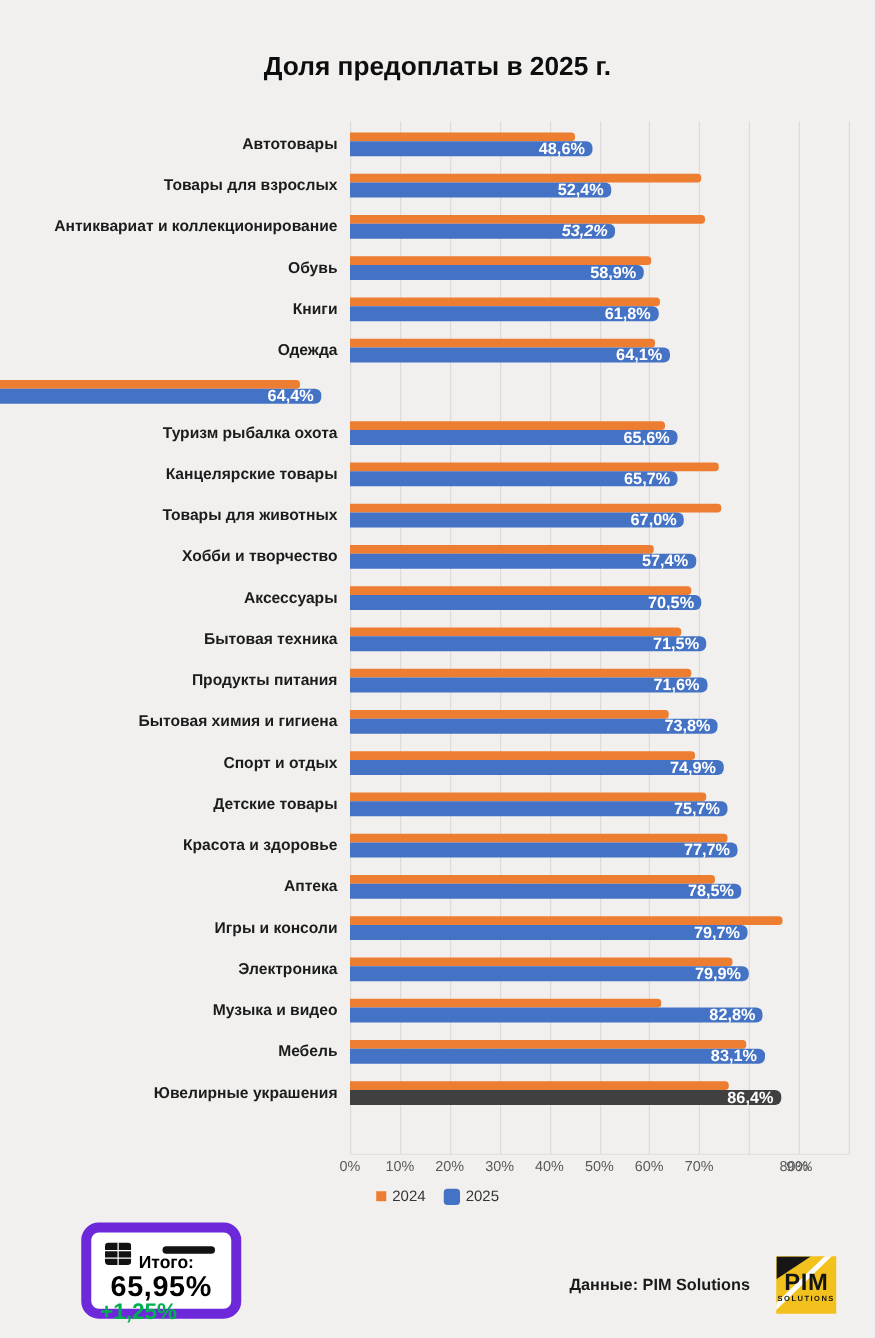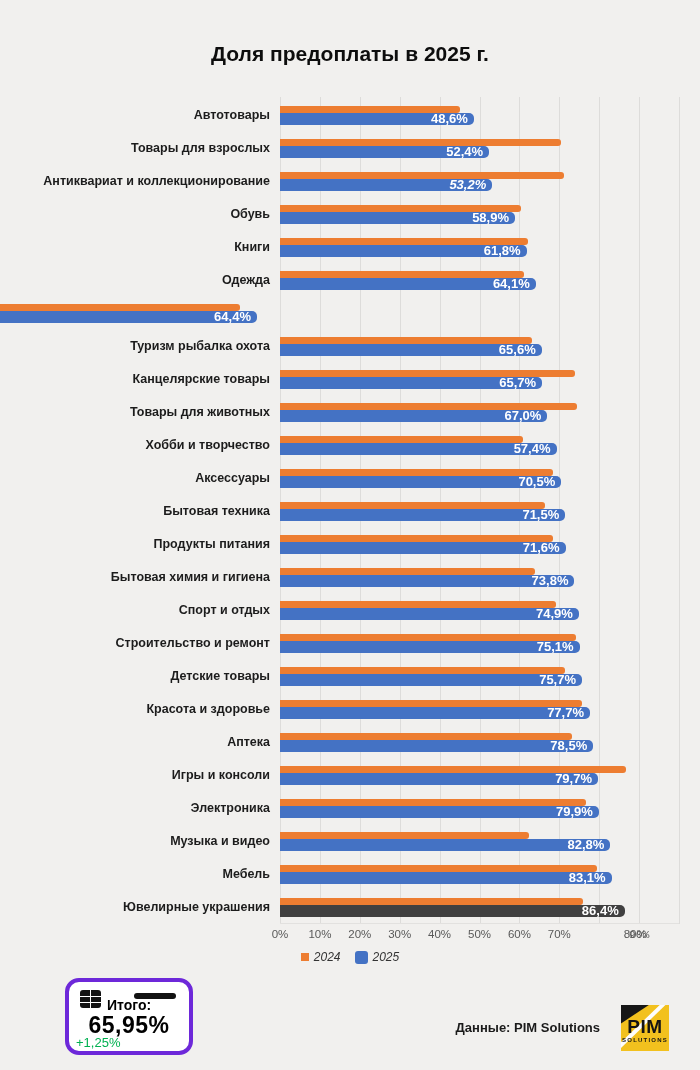--- a/index.html
+++ b/index.html
@@ -34,43 +34,43 @@
     font-size:13px; font-weight:bold; color:#ffffff; white-space:nowrap;
   }
   
   .x-axis { position:absolute; left:280px; top:928px; width:399px; height:14px; }
   .tick {
     position:absolute; transform:translateX(-50%); top:0;
     font-size:11.5px; color:#595959; white-space:nowrap;
   }
   .legend {
     position:absolute; left:0; top:950px; width:700px;
-    display:flex; justify-content:center; align-items:flex-end; gap:14px;font-style:italic;
+    display:flex; justify-content:center; align-items:flex-end; gap:14px;
   }
   .legend-item { display:flex; align-items:center; gap:5px; font-size:12px; color:#333; }
   .swatch { display:inline-block; }
   .sw0 { width:8px;  height:8px; }
   .sw1 { width:13px; height:13px; border-radius:3px; }
   
   .card {
     position:absolute; left:65px; top:978px; width:128px; height:77px;
-    background:#ffffff; border:4px solid #6d28d9; border-radius:14px;
+    background:#ffffff; border:8px solid #6d28d9; border-radius:14px;
   }
   .chip {
     position:absolute; left:11px; top:8px; width:21px; height:18px; border-radius:3px;
     background:
       linear-gradient(#fff,#fff) 50% 0 / 1px 100% no-repeat,
       linear-gradient(#fff,#fff) 0 38% / 100% 1px no-repeat,
       linear-gradient(#fff,#fff) 0 72% / 100% 1px no-repeat,
       #121212;
   }
   .stripe { position:absolute; right:13px; top:11px; width:42px; height:6px; background:#121212; border-radius:3px; }
   .card-label { position:absolute; left:38px; top:15px; font-size:14px; font-weight:bold; color:#000; }
   .card-value { position:absolute; left:0; top:30px; width:100%; text-align:center; font-size:23px; font-weight:bold; color:#000; letter-spacing:0.5px; }
-  .card-delta { position:absolute; left:7px; top:53px; font-size:13px; font-weight:normal; }
+  .card-delta { position:absolute; left:7px; top:53px; font-size:18px; font-weight:bold; }
   
   .source { position:absolute; right:100px; top:1020px; font-size:13px; font-weight:bold; color:#1a1a1a; }
   .logo { position:absolute; left:621px; top:1005px; width:48px; height:46px; overflow:hidden; }
   .logo-tri { position:absolute; left:0; top:0; width:100%; height:100%; background:#161616; clip-path:polygon(0 0, 58% 0, 0 40%); }
   .logo-streak { position:absolute; left:-4px; top:42px; width:78px; height:4px; background:#fdfdfd; transform:rotate(-44deg); transform-origin:left center; }
   .logo-pim { position:absolute; left:0; top:11px; width:100%; text-align:center; font-size:19px; font-weight:900; color:#141414; letter-spacing:0.5px; }
   .logo-sub { position:absolute; left:0; top:32px; width:100%; text-align:center; font-size:6px; font-weight:bold; color:#141414; letter-spacing:1.2px; }
 </style>
 </head>
 <body style="background: rgb(241, 240, 238);">
@@ -225,29 +225,20 @@
             <span class="vlabel">73,8%</span>
           </div>
         </div>
       </div>
       <div class="row">
         <div class="cat">Спорт и отдых</div>
         <div class="barzone">
           <div class="bar bar2024" style="width: 69.1%; background: rgb(237, 125, 49);"></div>
           <div class="bar bar2025" style="width: 74.9%; background: rgb(68, 114, 196);">
             <span class="vlabel">74,9%</span>
-          </div>
-        </div>
-      </div>
-      <div class="row">
-        <div class="cat">Строительство и ремонт</div>
-        <div class="barzone">
-          <div class="bar bar2024" style="width: 74.3%; background: rgb(237, 125, 49);"></div>
-          <div class="bar bar2025" style="width: 75.1%; background: rgb(68, 114, 196);">
-            <span class="vlabel">75,1%</span>
           </div>
         </div>
       </div>
       <div class="row">
         <div class="cat">Детские товары</div>
         <div class="barzone">
           <div class="bar bar2024" style="width: 71.5%; background: rgb(237, 125, 49);"></div>
           <div class="bar bar2025" style="width: 75.7%; background: rgb(68, 114, 196);">
             <span class="vlabel">75,7%</span>
           </div>

